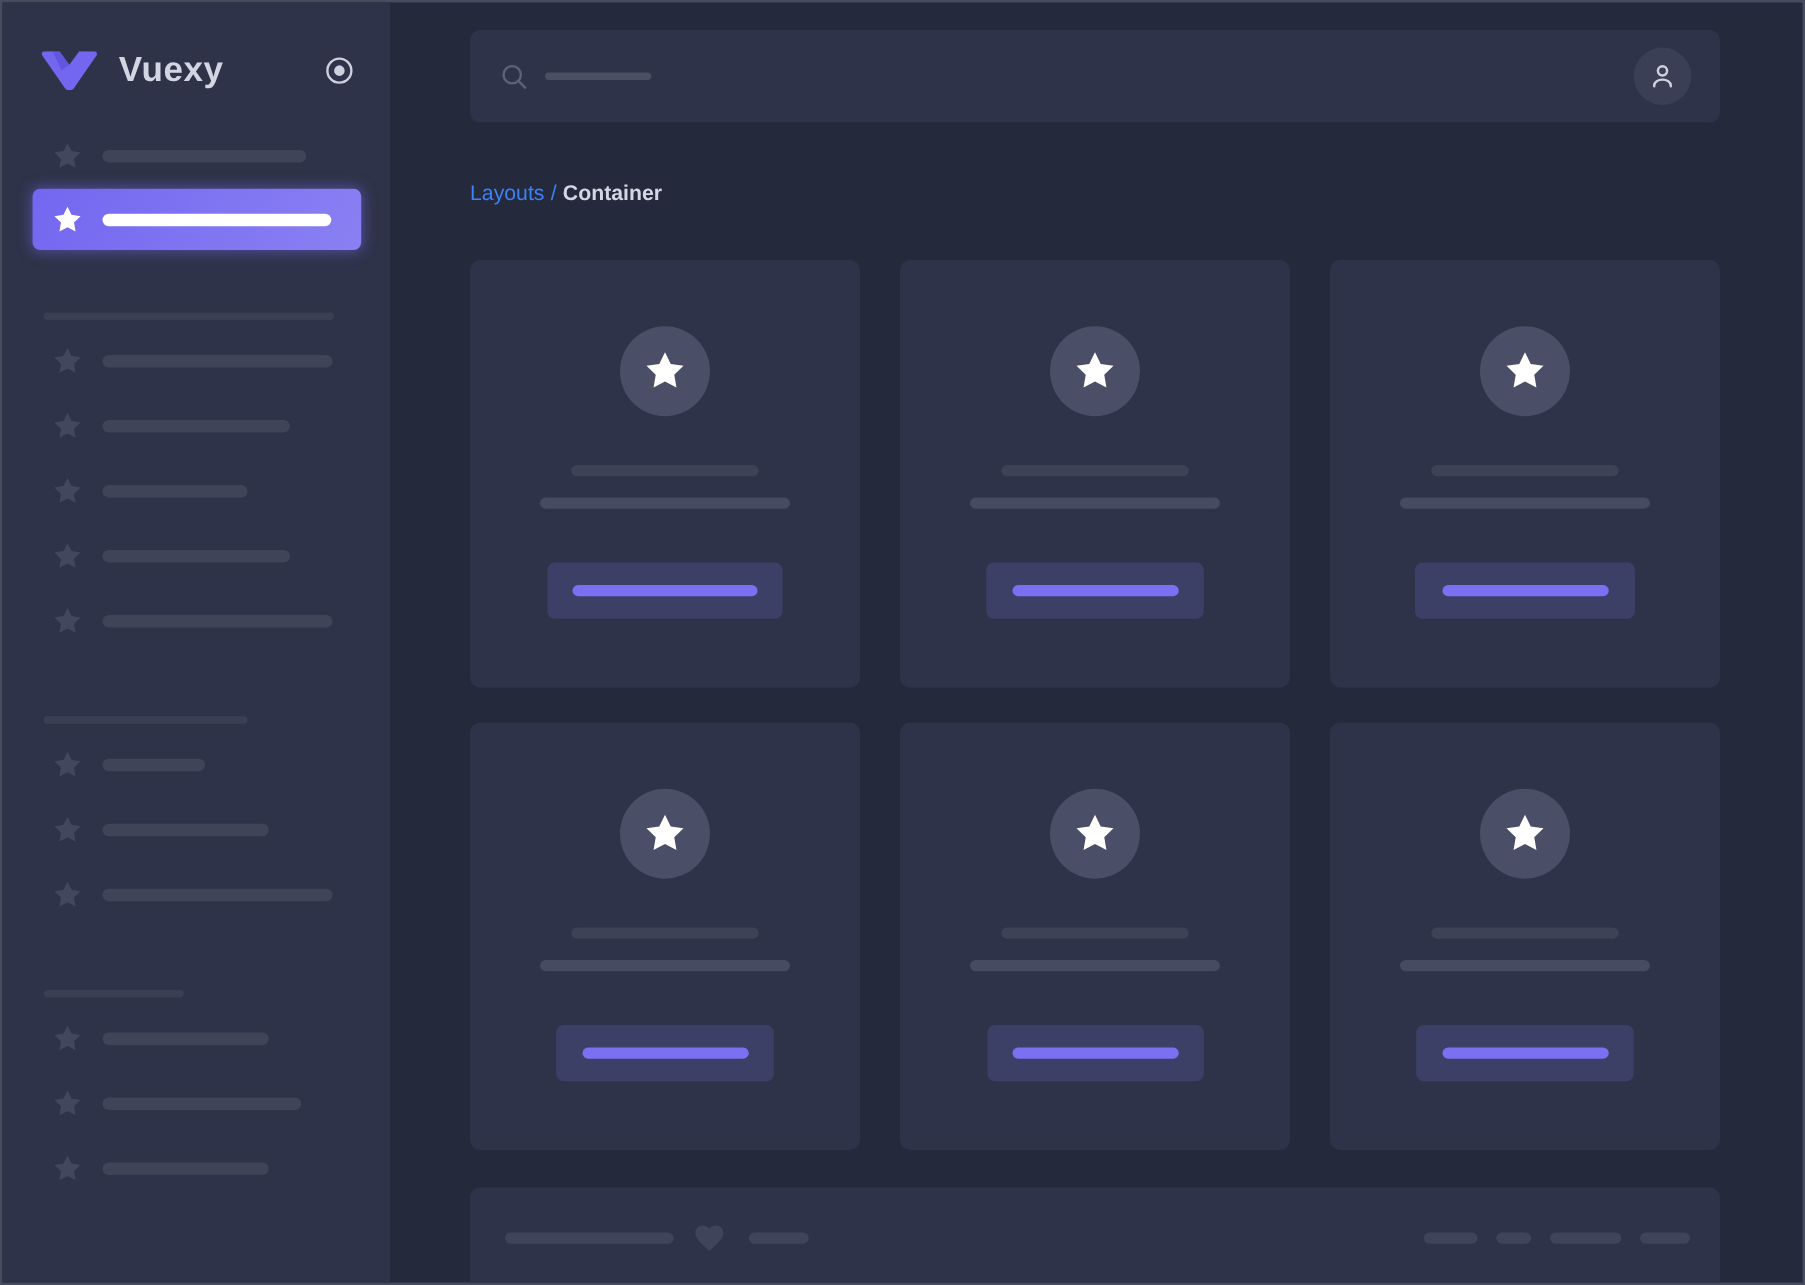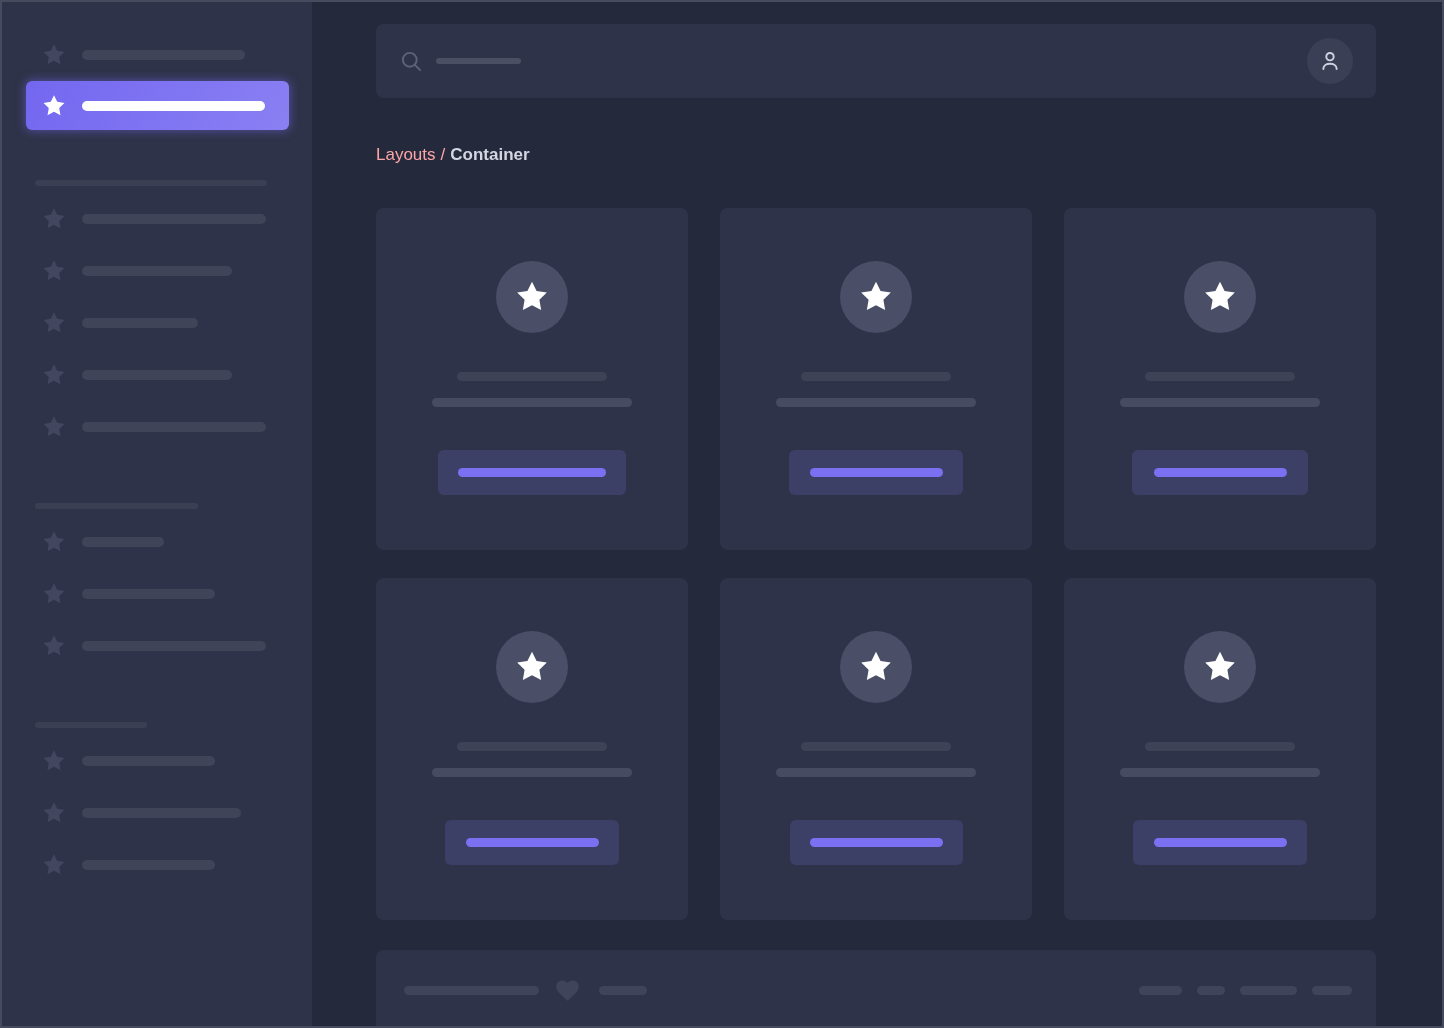--- a/index.html
+++ b/index.html
@@ -52,21 +52,21 @@
   .search-icon svg { width: 23px; height: 23px; display: block; }
   .search-ph { margin-left: 13px; height: 6px; border-radius: 3px; background: #4b4f63; }
   .avatar {
     margin-left: auto; width: 46px; height: 46px; border-radius: 50%;
     background: #3b3f55; color: #ced2e0;
     display: flex; align-items: center; justify-content: center; cursor: pointer;
   }
   .avatar svg { width: 26px; height: 26px; display: block; }
 
   .breadcrumb { margin-top: 46px; font-size: 17px; line-height: 21px; }
-  .bc-muted { color: #fca5a5; }
+  .bc-muted { color: #3b82f6; }
   .bc-sep { margin: 0 5px; }
   .bc-current { color: #d3d6e3; font-weight: 600; }
 
   .grid {
     margin-top: 43px; display: grid;
     grid-template-columns: repeat(3, 1fr); column-gap: 32px; row-gap: 28px;
   }
   .card {
     height: 342px; background: var(--surface-bg, #2f3349); border-radius: 8px;
     display: flex; flex-direction: column; align-items: center;
@@ -96,20 +96,35 @@
   .heart svg { width: 27px; height: 27px; display: block; }
   .spacer { flex: 1; }
   .right-bars { display: flex; gap: 15px; align-items: center; }
 </style>
 </head>
 <body>
 
 <div class="screen">
 
   <aside class="sidebar">
+    <div class="logo-row">
+      <span class="logo">
+        <svg viewBox="0 0 45 31">
+          <path d="M2.6 0h12l7.9 10.8L30.4 0h12c1.8 0 2.8 1.9 1.8 3.4L26.1 29.6c-1.7 2.5-5.4 2.5-7.1 0L.8 3.4C-.2 1.9.8 0 2.6 0z" fill="#7367f0"></path>
+          <path d="M14.6 0l7.9 10.8-6.3 4.6L9 0z" fill="#4c42cf" opacity="0.45"></path>
+        </svg>
+      </span>
+      <span class="brand">Vuexy</span>
+      <span class="toggle">
+        <svg viewBox="0 0 24 24">
+          <circle cx="12" cy="12" r="10" fill="none" stroke="currentColor" stroke-width="2"></circle>
+          <circle cx="12" cy="12" r="4.4" fill="currentColor"></circle>
+        </svg>
+      </span>
+    </div>
     <nav class="nav">
         <div class="nav-item">
           <span class="star">
             <svg viewBox="0 0 24 24" fill="currentColor">
               <path d="M12 1.3l3.23 6.55 7.23 1.05-5.23 5.1 1.23 7.2L12 17.8l-6.46 3.4 1.23-7.2L1.54 8.9l7.23-1.05z"></path>
             </svg>
           </span>
           <span class="bar" style="width:163px"></span>
         </div>
         <div class="nav-item active">

